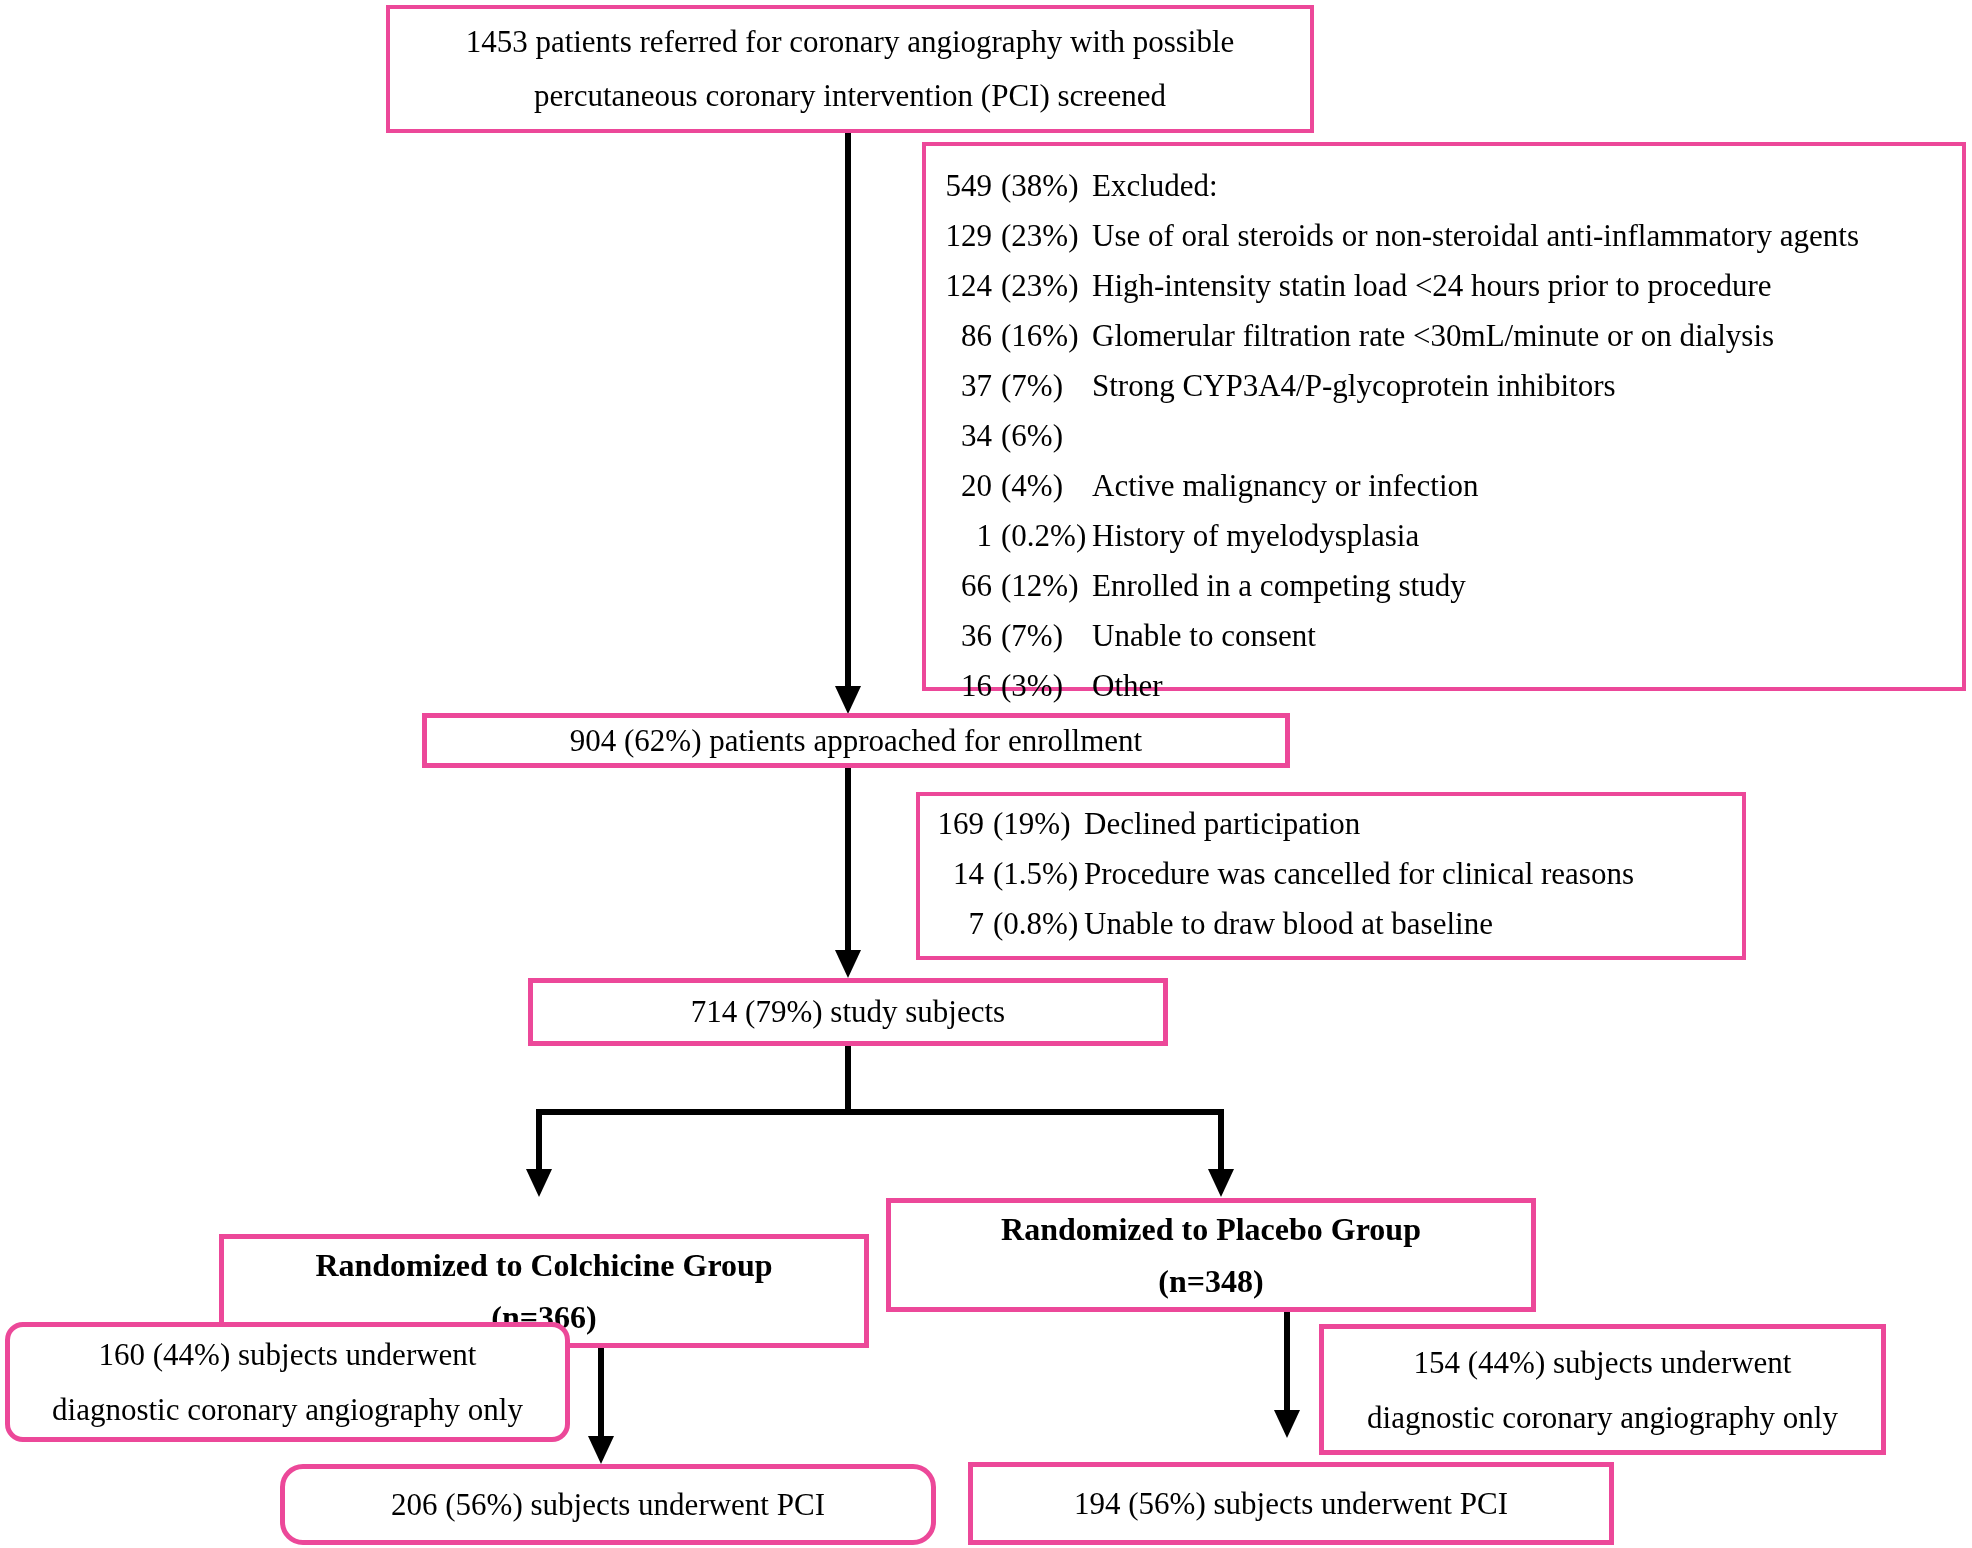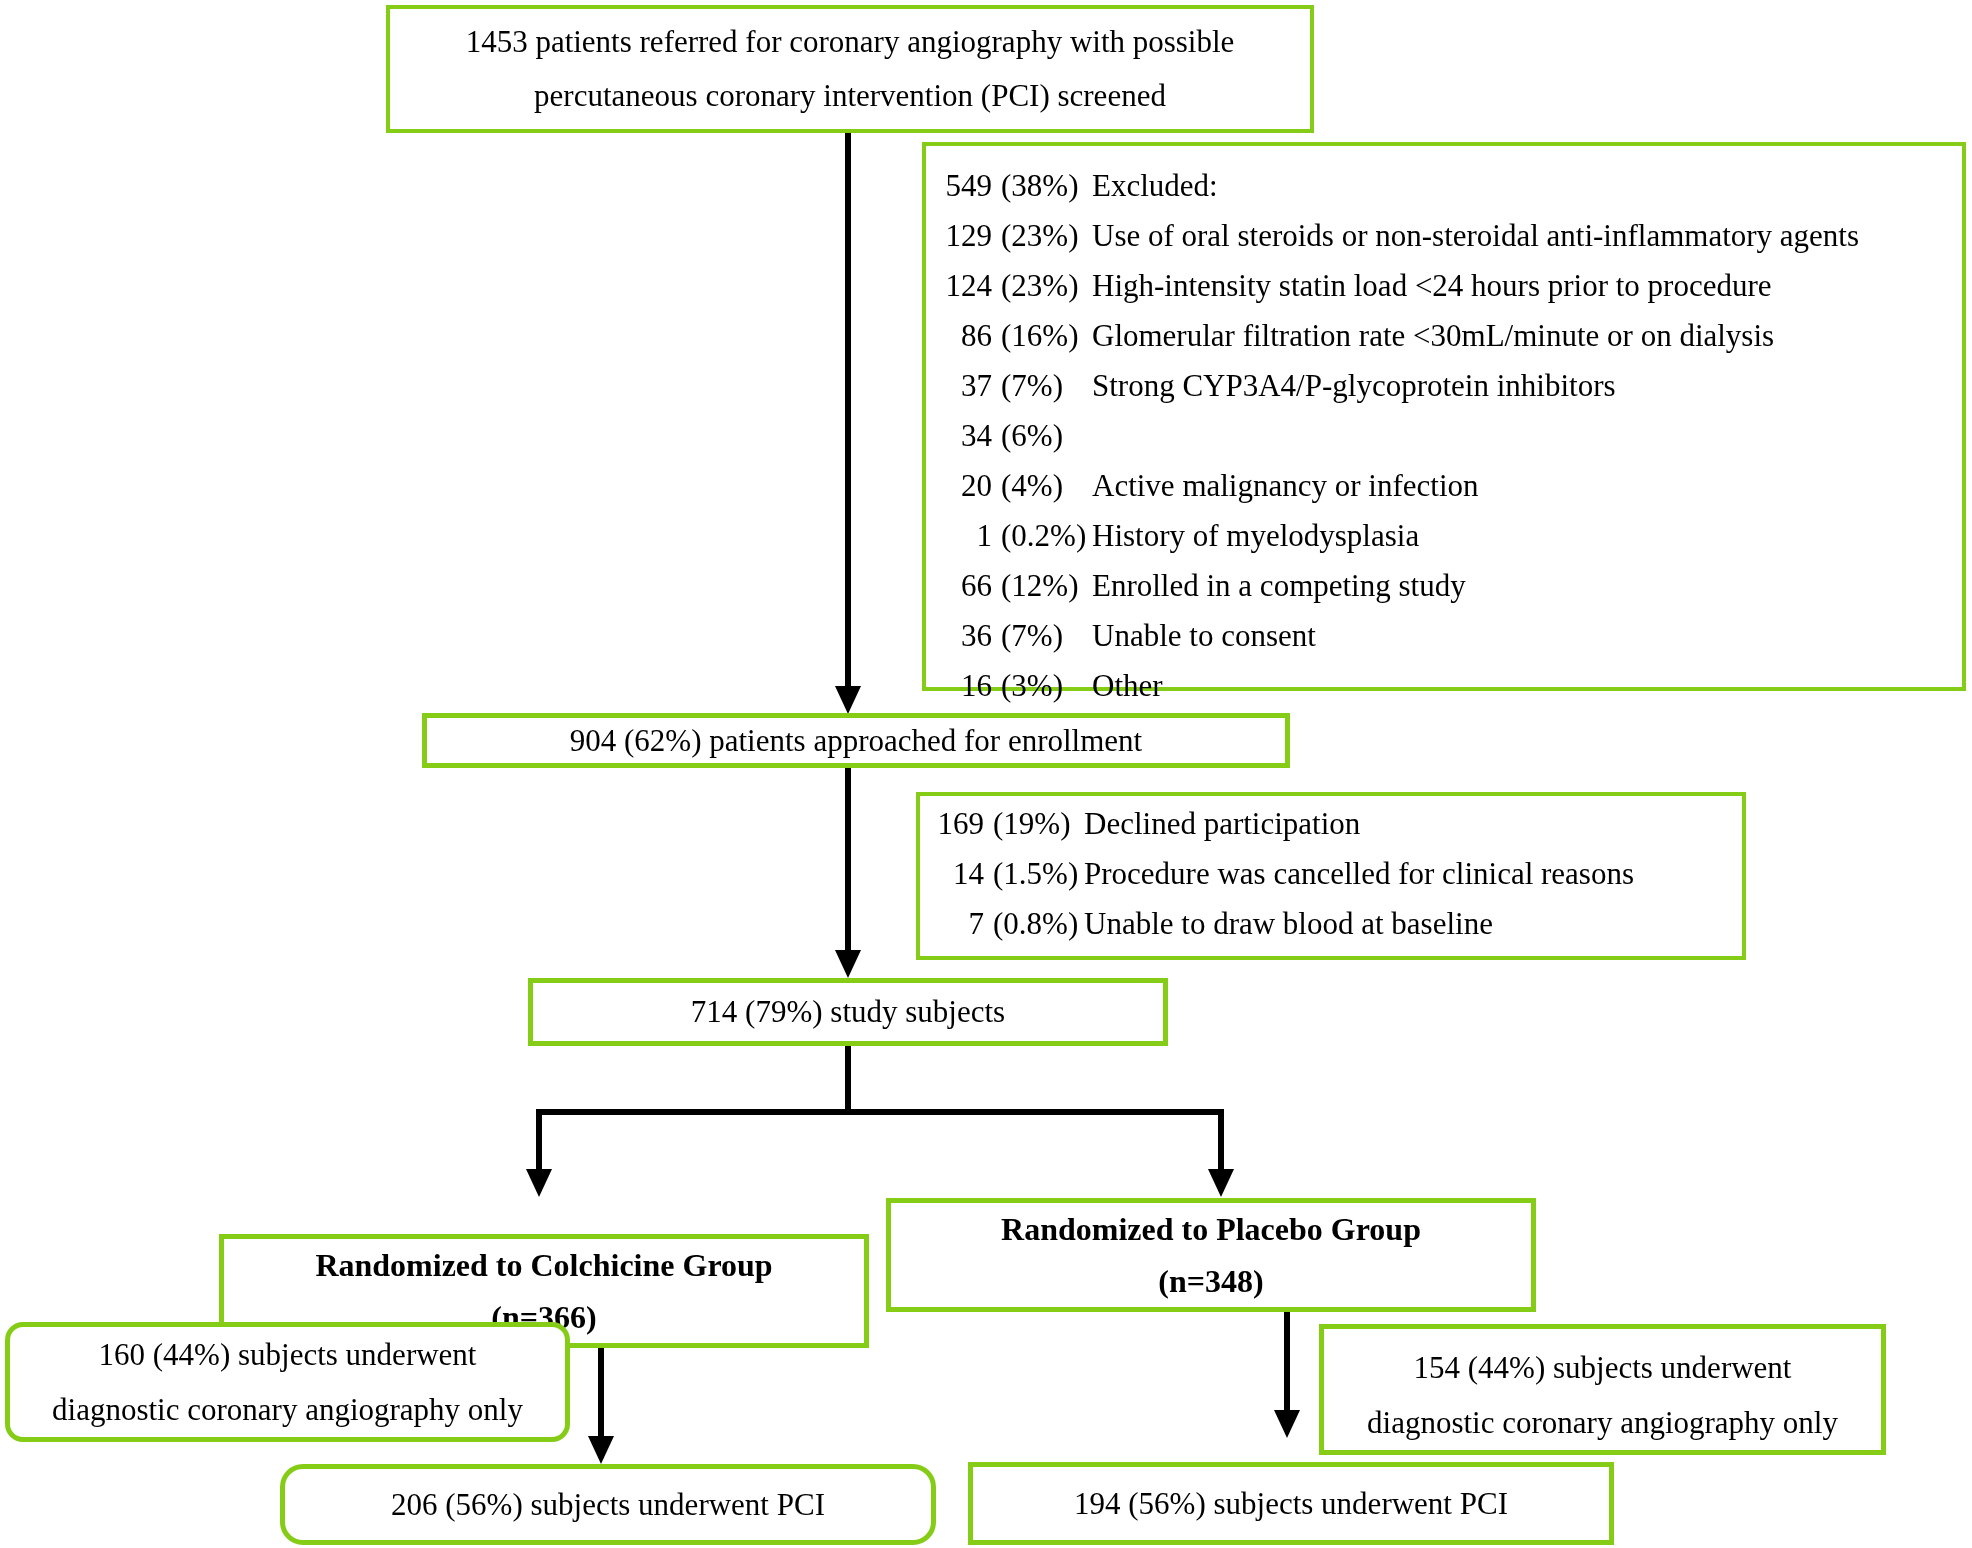--- a/index.html
+++ b/index.html
@@ -9,21 +9,21 @@
     background:#ffffff;
     font-family:"Liberation Serif","DejaVu Serif",serif;
     color:#000;
     font-size:31px;
     overflow:hidden;
   }
   .fbox {
     position:absolute;
     box-sizing:border-box;
     background:#fff;
-    border:4px solid #84cc16;
+    border:4px solid #ec4899;
   }
   .thick { border-width:5px; }
   .center {
     display:flex; flex-direction:column;
     justify-content:center; text-align:center;
   }
   .line { line-height:54px; }
   .bold2 { font-weight:bold; font-size:32px; line-height:52px; }
   .angio { line-height:55px; }
   .listbox { }
@@ -164,21 +164,21 @@
   <div class="fbox center thick" style="left:886px; top:1198px; width:650px; height:114px;">
     <div class="bold2">Randomized to Placebo Group</div>
     <div class="bold2">(n=348)</div>
   </div>
 
   <div class="fbox center thick" style="left:5px; top:1322px; width:565px; height:120px;border-radius:18px;">
     <div class="angio">160 (44%) subjects underwent</div>
     <div class="angio">diagnostic coronary angiography only</div>
   </div>
 
-  <div class="fbox center thick" style="left:1319px; top:1324px; width:567px; height:131px;justify-content:flex-end;">
+  <div class="fbox center thick" style="left:1319px; top:1324px; width:567px; height:131px;">
     <div class="angio">154 (44%) subjects underwent</div>
     <div class="angio">diagnostic coronary angiography only</div>
   </div>
 
   <div class="fbox center thick" style="left:280px; top:1464px; width:656px; height:81px;border-radius:23px;">
     <div>206 (56%) subjects underwent PCI</div>
   </div>
 
   <div class="fbox center thick" style="left:968px; top:1462px; width:646px; height:83px;">
     <div>194 (56%) subjects underwent PCI</div>

